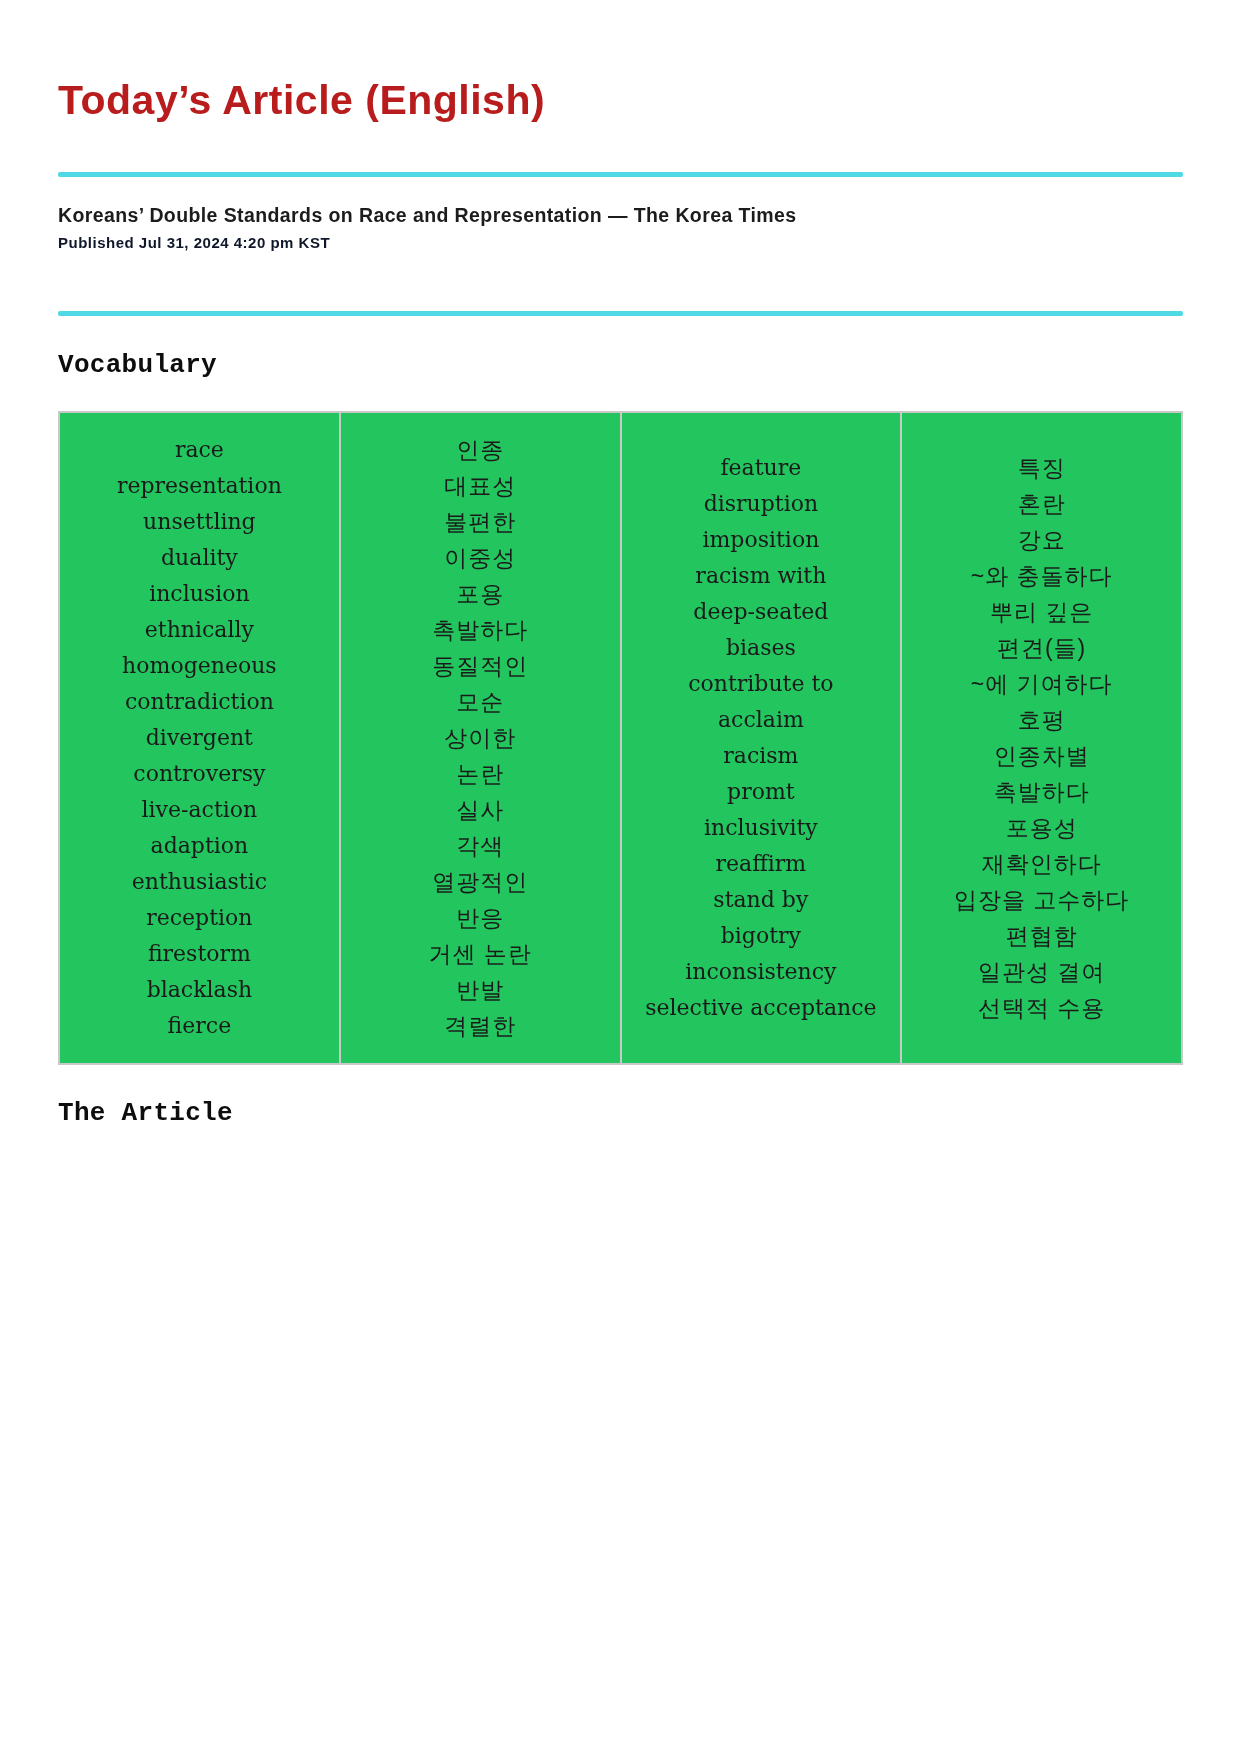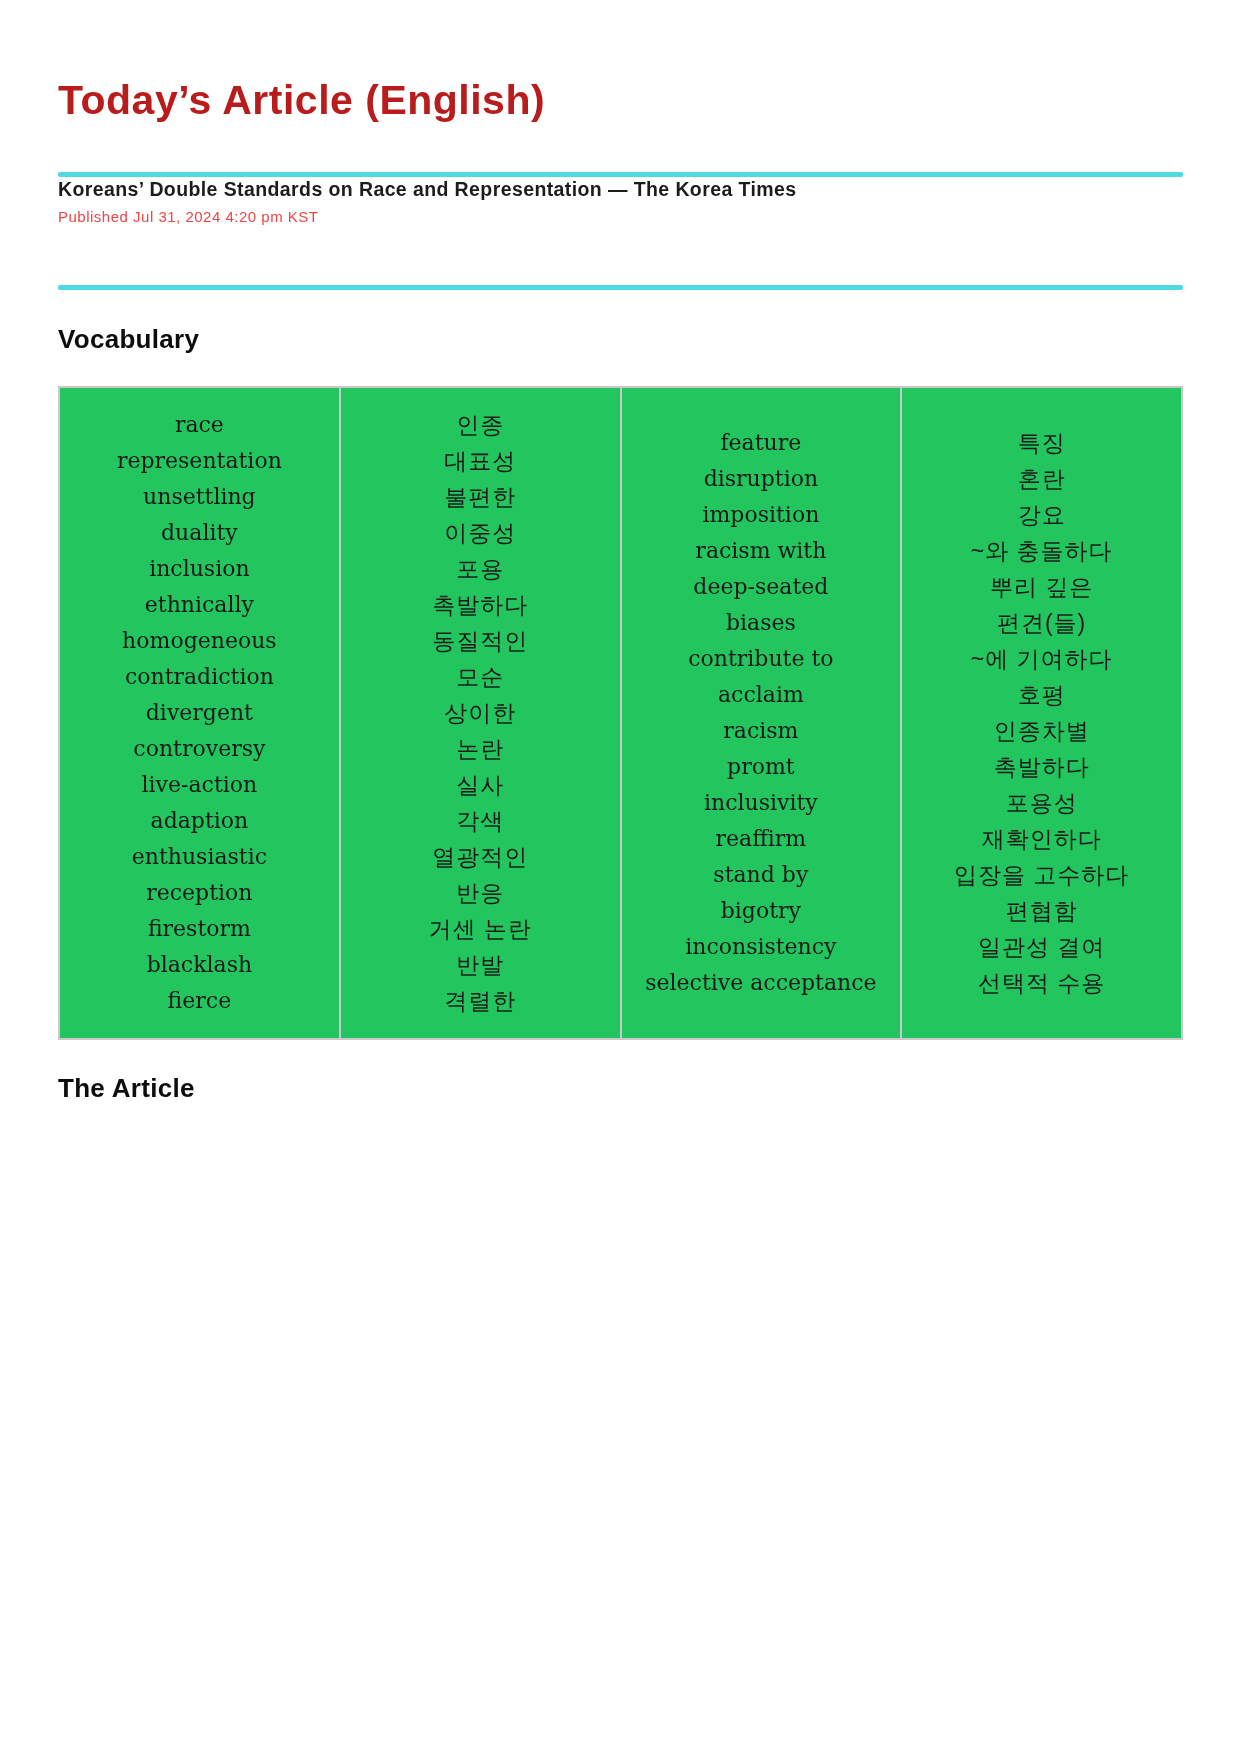--- a/index.html
+++ b/index.html
@@ -23,39 +23,40 @@
     color: #b91c1c;
   }
   .rule {
     height: 5px;
     background: #4ed9e4;
     border-radius: 2px;
   }
   .rule-top { margin-top: 47px; }
   .rule-mid { margin-top: 60px; }
   .article-headline {
-    margin-top: 1px;
+    margin-top: 27px;
     font-size: 19.5px;
     font-weight: 700;
     letter-spacing: 0.4px;
     color: #1c1c1c;
   }
   .published-date {
     margin-top: 7px;
     font-size: 15px;
-    font-weight: 400;
+    font-weight: 700;
     letter-spacing: 0.5px;
-    color: #ef4444;
+    color: #0f172a;
   }
   .section-heading {
     margin-top: 34px;
     font-size: 26px;
     font-weight: 800;
     letter-spacing: 0.3px;
     color: #0d0d0d;
+    font-family: Liberation Mono, monospace;
   }
   .vocab-table {
     margin-top: 31px;
     width: 100%;
     height: 654px;
     border: 2px solid #c9c9c9;
     display: flex;
     background: #22c55e;
   }
   .vocab-col {

